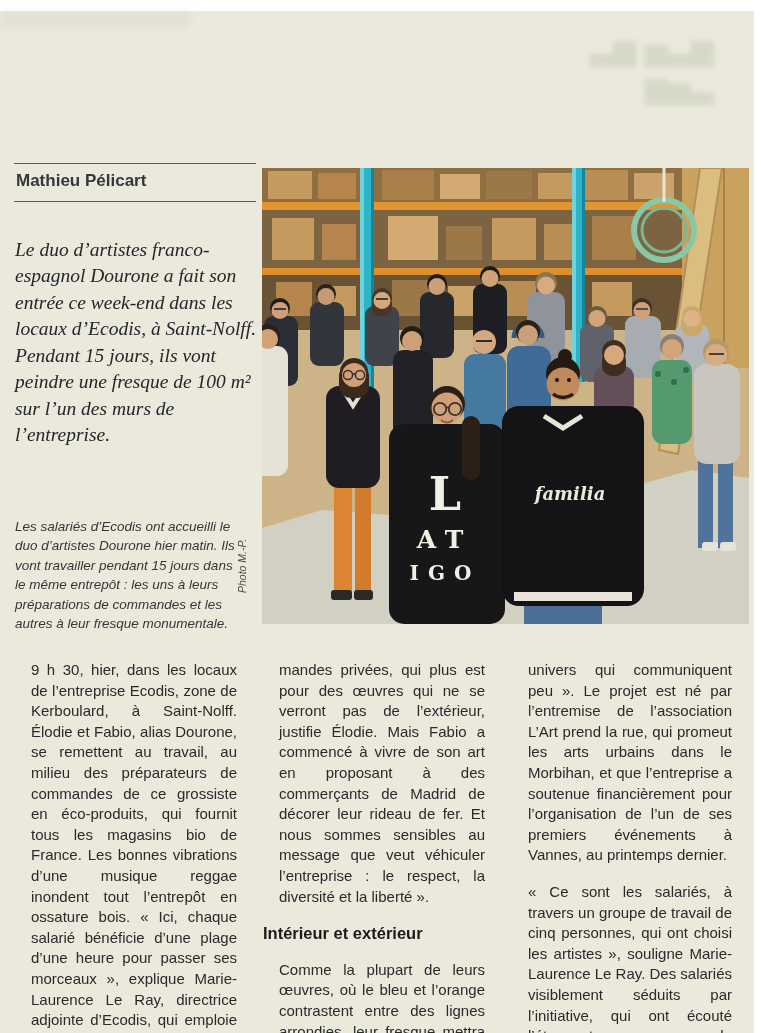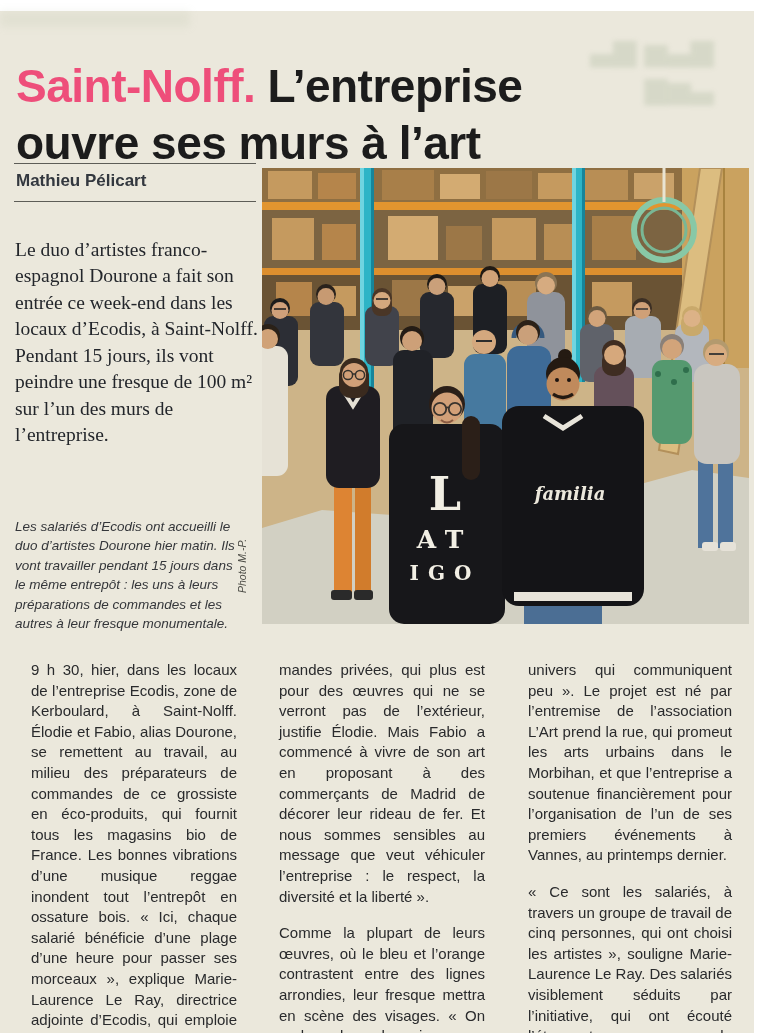--- a/index.html
+++ b/index.html
@@ -26,21 +26,21 @@
   .byline{
     position:absolute;left:14px;top:152px;width:240px;
     border-top:1.5px solid #5d5d57;border-bottom:1.5px solid #5d5d57;
     padding:7px 0 10px 2px;
     font-family:Liberation Sans, sans-serif;
     font-weight:700;font-size:17px;color:#33383f;
   }
   .lead{
     position:absolute;left:15px;top:206px;width:243px;
     font-family:"Liberation Serif","DejaVu Serif",serif;
-    font-size:19.5px;line-height:26.5px;color:#23262b;
+    font-size:19.5px;line-height:26.5px;color:#23262b;font-style:italic;
   }
   .photo{
     position:absolute;left:262px;top:157px;width:487px;height:456px;
     background:#cdb488;overflow:hidden;
   }
   .photo svg{display:block;}
   .credit{
     position:absolute;left:236px;top:500px;height:110px;width:16px;
     writing-mode:vertical-rl;transform:rotate(180deg);
     font-size:10.5px;font-style:italic;color:#4c4c46;text-align:center;
@@ -63,21 +63,20 @@
   }
 </style>
 </head>
 <body>
 
 <div class="sheet">
 
   <div class="bleed bleed1">▆▃▅ ▆▃<br>▃▅▆</div>
   <div class="bleed2"></div>
 
-  <h1 class="headline"><span class="kicker">Saint-Nolff.</span><span> L’entreprise</span><br><span>ouvre ses murs à l’art</span></h1>
 
   <div class="byline">Mathieu Pélicart</div>
 
   <p class="lead">Le duo d’artistes franco-espagnol Dourone a fait son entrée ce week-end dans les locaux d’Ecodis, à Saint-Nolff. Pendant 15 jours, ils vont peindre une fresque de 100 m² sur l’un des murs de l’entreprise.</p>
 
   <div class="photo">
     <svg width="487" height="456" viewBox="0 0 487 456" aria-hidden="true">
 
       <rect x="0" y="0" width="487" height="456" fill="#cdb488"></rect>
 
@@ -279,20 +278,21 @@
 
   <p class="caption">Les salariés d’Ecodis ont accueilli le duo d’artistes Dourone hier matin. Ils vont travailler pendant 15 jours dans le même entrepôt : les uns à leurs préparations de commandes et les autres à leur fresque monumentale.</p>
 
   <div class="col col1">
     <p>9 h 30, hier, dans les locaux de l’entreprise Ecodis, zone de Kerboulard, à Saint-Nolff. Élodie et Fabio, alias Dourone, se remettent au travail, au milieu des préparateurs de commandes de ce grossiste en éco-produits, qui fournit tous les magasins bio de France. Les bonnes vibrations d’une musique reggae inondent tout l’entrepôt en ossature bois. « Ici, chaque salarié bénéficie d’une plage d’une heure pour passer ses morceaux », explique Marie-Laurence Le Ray, directrice adjointe d’Ecodis, qui emploie une quarantaine de personnes.</p>
     <p>Ça tombe bien : les deux artistes aiment travailler en musique, mais le plus souvent dans la rue. Ils ont laissé leur « blase » (signature) aux quatre coins du monde. Et donc bientôt à Saint-Nolff. « On ne répond pas souvent à des com-</p>
   </div>
 
   <div class="col col2">
     <p>mandes privées, qui plus est pour des œuvres qui ne se verront pas de l’extérieur, justifie Élodie. Mais Fabio a commencé à vivre de son art en proposant à des commerçants de Madrid de décorer leur rideau de fer. Et nous sommes sensibles au message que veut véhiculer l’entreprise : le respect, la diversité et la liberté ».</p>
+    <p class="subhead">Intérieur et extérieur</p>
     <p>Comme la plupart de leurs œuvres, où le bleu et l’orange contrastent entre des lignes arrondies, leur fresque mettra en scène des visages. « On parle des humains aux humains, sans message politique. Nous ne sommes pas là pour dénoncer, même s’il y a à faire. D’autres artistes le font très bien ». Pour Ecodis, « l’idée est de faire entrer l’art dans l’entreprise, deux</p>
   </div>
 
   <div class="col col3">
     <p>univers qui communiquent peu ». Le projet est né par l’entremise de l’association L’Art prend la rue, qui promeut les arts urbains dans le Morbihan, et que l’entreprise a soutenue financièrement pour l’organisation de l’un de ses premiers événements à Vannes, au printemps dernier.</p>
     <p>« Ce sont les salariés, à travers un groupe de travail de cinq personnes, qui ont choisi les artistes », souligne Marie-Laurence Le Ray. Des salariés visiblement séduits par l’initiative, qui ont écouté l’étonnant parcours de Dourone, hier matin, autour d’un petit-déjeuner. Avant de se remettre au travail.</p>
 
   </div>
 
 </div>

